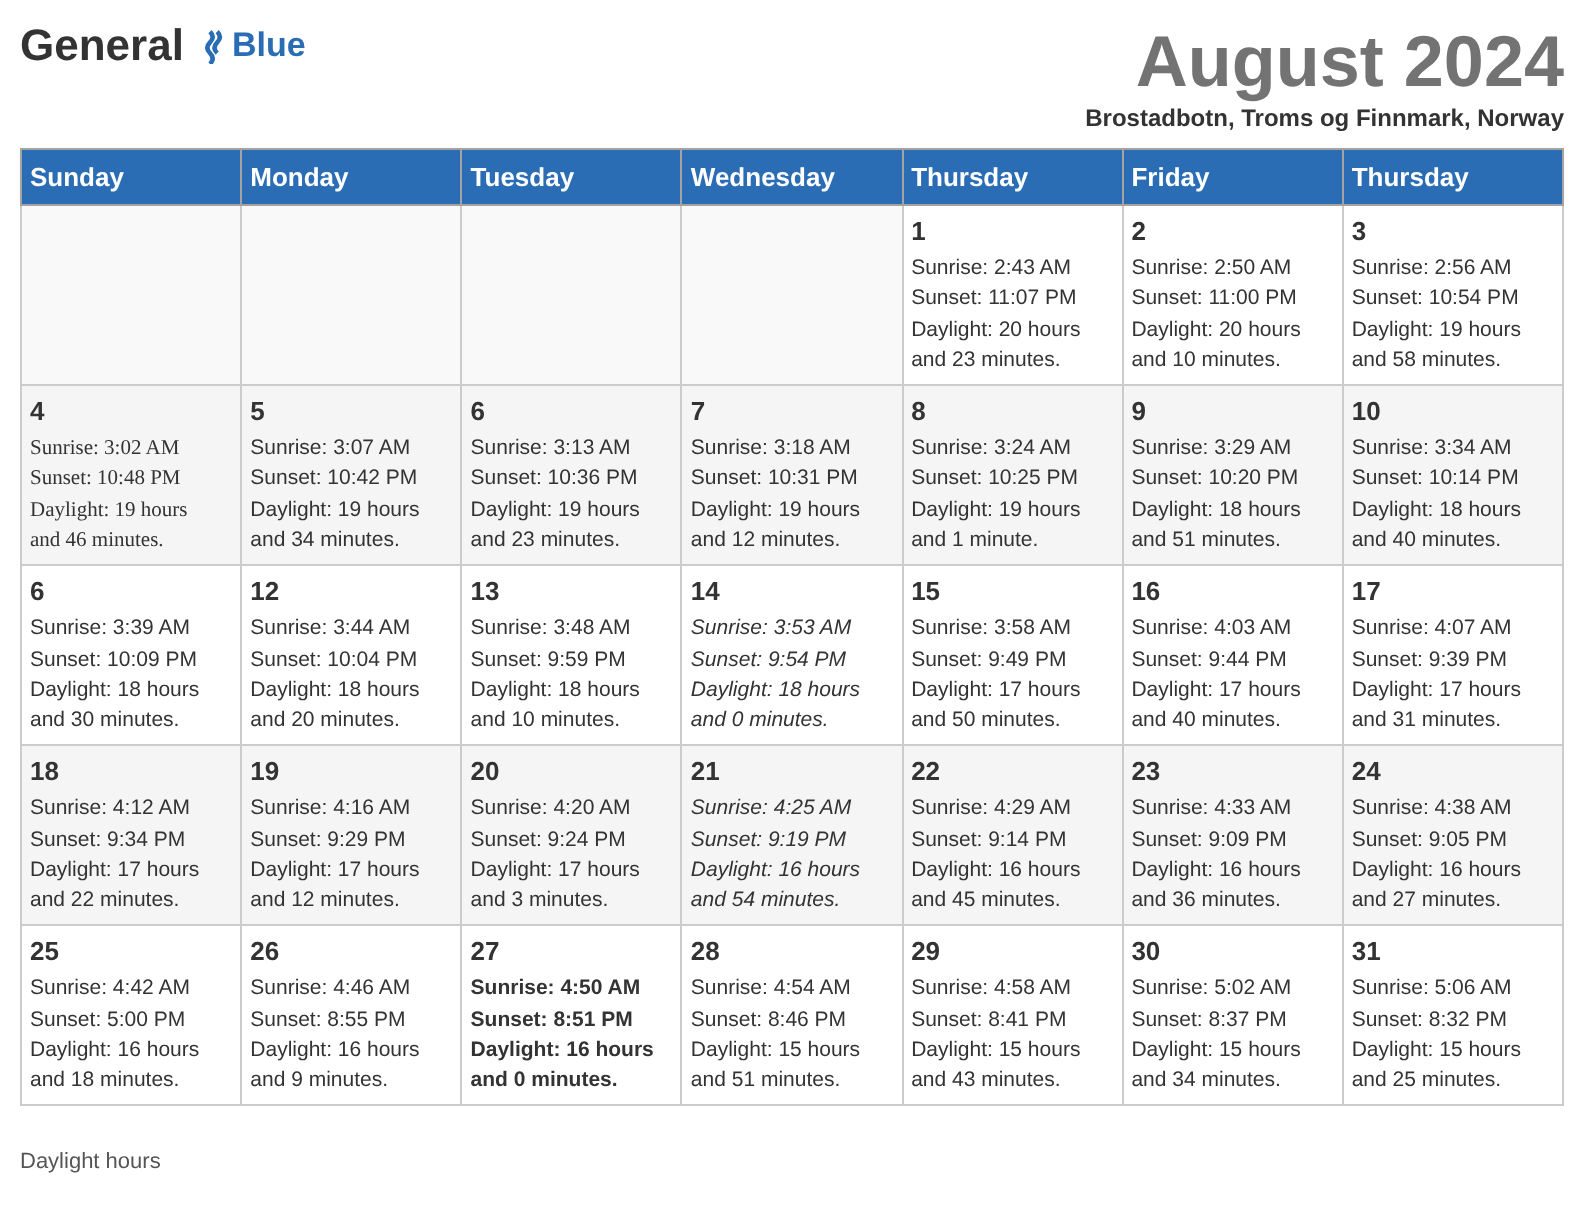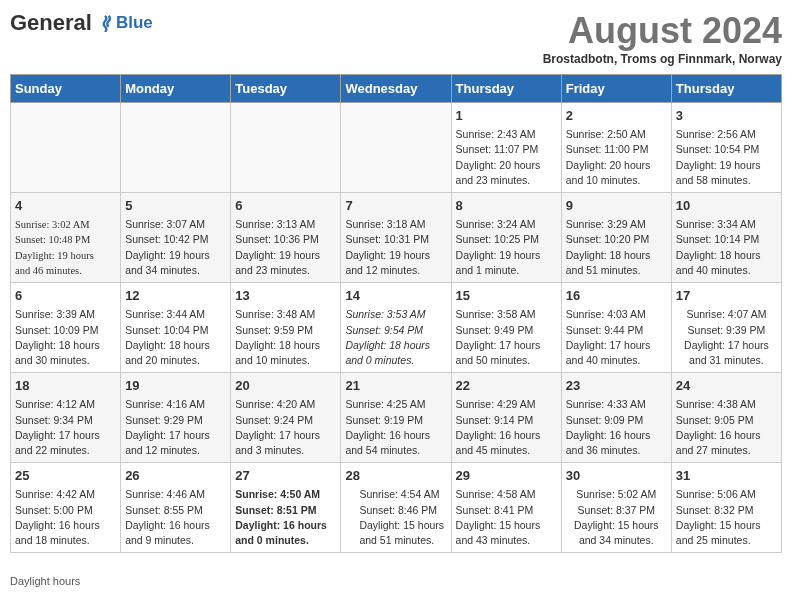--- a/index.html
+++ b/index.html
@@ -255,21 +255,21 @@
         </td>
         <td>
           <span class="day-number">16</span>
           <div class="day-info" style="white-space: pre-line;">Sunrise: 4:03 AM
 Sunset: 9:44 PM
 Daylight: 17 hours
 and 40 minutes.</div>
         </td>
         <td>
           <span class="day-number">17</span>
-          <div class="day-info" style="white-space: pre-line; text-align: center;">Sunrise: 4:07 AM
+          <div class="day-info" style="white-space: pre-line;">Sunrise: 4:07 AM
 Sunset: 9:39 PM
 Daylight: 17 hours
 and 31 minutes.</div>
         </td>
       </tr>
       <tr>
         <td>
           <span class="day-number">18</span>
           <div class="day-info" style="white-space: pre-line;">Sunrise: 4:12 AM
 Sunset: 9:34 PM
@@ -285,21 +285,21 @@
         </td>
         <td>
           <span class="day-number">20</span>
           <div class="day-info" style="white-space: pre-line;">Sunrise: 4:20 AM
 Sunset: 9:24 PM
 Daylight: 17 hours
 and 3 minutes.</div>
         </td>
         <td>
           <span class="day-number">21</span>
-          <div class="day-info" style="white-space: pre-line;">Sunrise: 4:25 AM
+          <div class="day-info" style="white-space: pre-line; font-style: italic;">Sunrise: 4:25 AM
 Sunset: 9:19 PM
 Daylight: 16 hours
 and 54 minutes.</div>
         </td>
         <td>
           <span class="day-number">22</span>
           <div class="day-info" style="white-space: pre-line;">Sunrise: 4:29 AM
 Sunset: 9:14 PM
 Daylight: 16 hours
 and 45 minutes.</div>
@@ -336,35 +336,35 @@
         </td>
         <td>
           <span class="day-number">27</span>
           <div class="day-info" style="white-space: pre-line; font-weight: bold;">Sunrise: 4:50 AM
 Sunset: 8:51 PM
 Daylight: 16 hours
 and 0 minutes.</div>
         </td>
         <td>
           <span class="day-number">28</span>
-          <div class="day-info" style="white-space: pre-line; margin-left: 14px;">Sunrise: 4:54 AM
+          <div class="day-info" style="white-space: pre-line;">Sunrise: 4:54 AM
 Sunset: 8:46 PM
 Daylight: 15 hours
 and 51 minutes.</div>
         </td>
         <td>
           <span class="day-number">29</span>
           <div class="day-info" style="white-space: pre-line;">Sunrise: 4:58 AM
 Sunset: 8:41 PM
 Daylight: 15 hours
 and 43 minutes.</div>
         </td>
         <td>
           <span class="day-number">30</span>
-          <div class="day-info" style="white-space: pre-line; text-align: center;">Sunrise: 5:02 AM
+          <div class="day-info" style="white-space: pre-line;">Sunrise: 5:02 AM
 Sunset: 8:37 PM
 Daylight: 15 hours
 and 34 minutes.</div>
         </td>
         <td>
           <span class="day-number">31</span>
           <div class="day-info" style="white-space: pre-line;">Sunrise: 5:06 AM
 Sunset: 8:32 PM
 Daylight: 15 hours
 and 25 minutes.</div>

